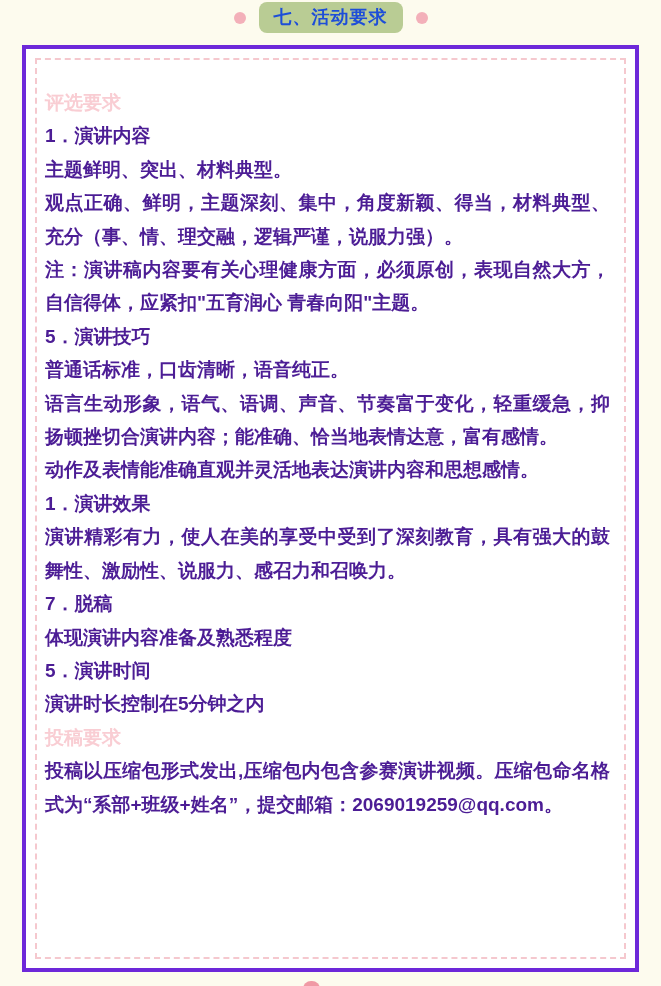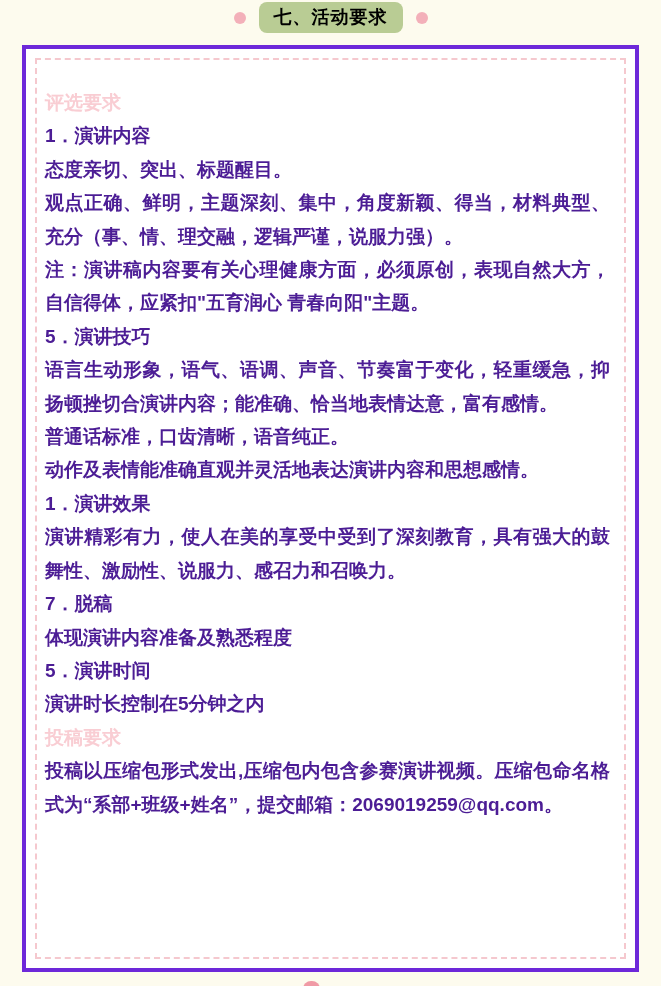--- a/index.html
+++ b/index.html
@@ -28,21 +28,21 @@
   }
   .decor-dot {
     width: 12px;
     height: 12px;
     border-radius: 50%;
     background: #f3b0b9;
     flex: 0 0 auto;
   }
   .section-badge {
     background: #b9cc94;
-    color: #000000;
+    color: #1d4ed8;
     font-size: 18px;
     font-weight: bold;
     line-height: 31px;
     padding: 0 15px;
     border-radius: 8px;
     letter-spacing: 1px;
     white-space: nowrap;
   }
   
   .panel {
@@ -94,26 +94,26 @@
     <span class="decor-dot"></span>
     <span class="section-badge">七、活动要求</span>
     <span class="decor-dot"></span>
   </div>
 
   <div class="panel">
     <div class="dashed-frame"></div>
     <div class="panel-content">
       <p class="pink">评选要求</p>
       <p class="body">1．演讲内容</p>
-      <p class="body">态度亲切、突出、标题醒目。</p>
+      <p class="body">主题鲜明、突出、材料典型。</p>
       <p class="body">观点正确、鲜明，主题深刻、集中，角度新颖、得当，材料典型、 充分（事、情、理交融，逻辑严谨，说服力强）。</p>
       <p class="body">注：演讲稿内容要有关心理健康方面，必须原创，表现自然大方，自信得体，应紧扣"五育润心 青春向阳"主题。</p>
       <p class="body">5．演讲技巧</p>
+      <p class="body">普通话标准，口齿清晰，语音纯正。</p>
       <p class="body">语言生动形象，语气、语调、声音、节奏富于变化，轻重缓急，抑扬顿挫切合演讲内容；能准确、恰当地表情达意，富有感情。</p>
-      <p class="body">普通话标准，口齿清晰，语音纯正。</p>
       <p class="body">动作及表情能准确直观并灵活地表达演讲内容和思想感情。</p>
       <p class="body">1．演讲效果</p>
       <p class="body">演讲精彩有力，使人在美的享受中受到了深刻教育，具有强大的鼓舞性、激励性、说服力、感召力和召唤力。</p>
       <p class="body">7．脱稿</p>
       <p class="body">体现演讲内容准备及熟悉程度</p>
       <p class="body">5．演讲时间</p>
       <p class="body">演讲时长控制在5分钟之内</p>
       <p class="pink">投稿要求</p>
       <p class="body">投稿以压缩包形式发出,压缩包内包含参赛演讲视频。压缩包命名格式为“系部+班级+姓名”，提交邮箱：2069019259@qq.com。</p>
     </div>

